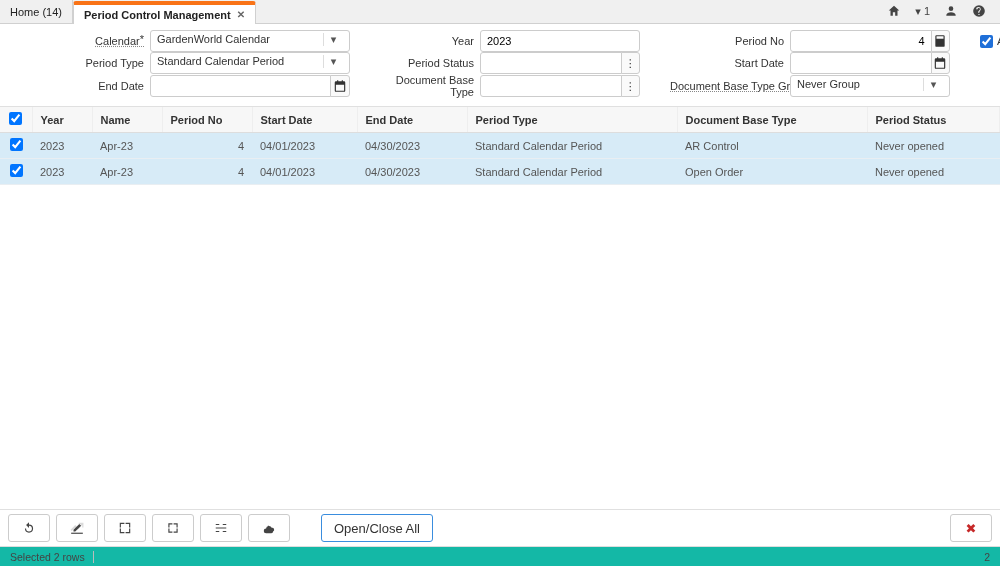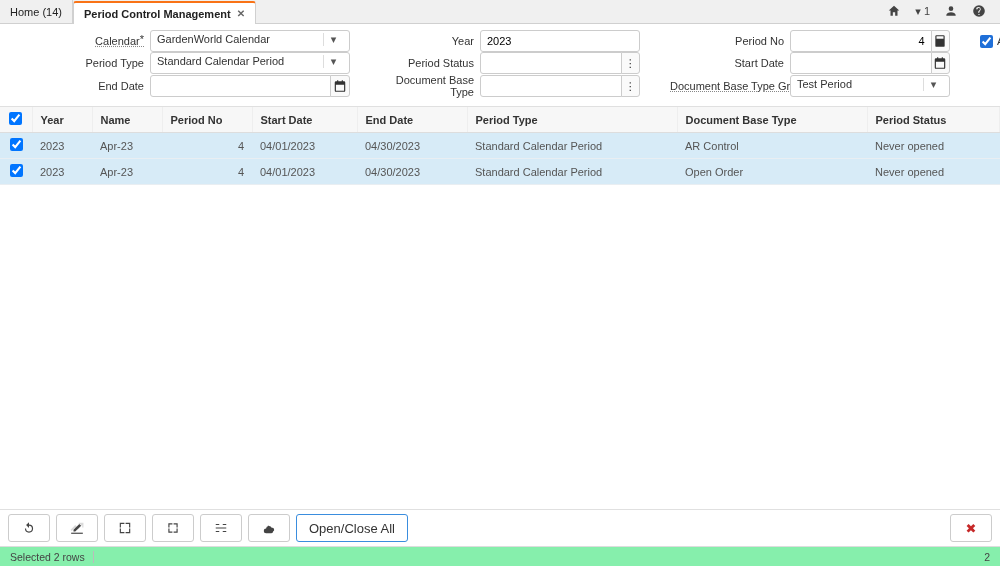--- a/index.html
+++ b/index.html
@@ -2,21 +2,21 @@
 <html><head>
   <meta charset="utf-8">
   <style>
     * { box-sizing: border-box; margin: 0; padding: 0; }
     body { font-family: -apple-system, BlinkMacSystemFont, "Segoe UI", Arial, sans-serif; font-size: 11px; color: #333; background: #fff; width: 1000px; height: 566px; overflow: hidden; display: flex; flex-direction: column; }
 
     
     .topbar { display: flex; align-items: center; border-bottom: 1px solid #d0d0d0; height: 24px; padding: 0 8px 0 0; background: #f0f0f0; }
     .tabs { display: flex; align-items: flex-end; gap: 0; flex: 1; height: 100%; }
     .tab { padding: 4px 10px; height: 100%; display: flex; align-items: center; gap: 6px; cursor: pointer; color: #222; border-right: 1px solid #d0d0d0; }
-    .tab.active { background: #fff; border-top: 2px solid #f97316; border-left: 1px solid #d0d0d0; border-right: 1px solid #d0d0d0; border-radius: 3px 3px 0 0; position: relative; top: 1px; font-weight: 600; }
+    .tab.active { background: #fff; border-top: 4px solid #f97316; border-left: 1px solid #d0d0d0; border-right: 1px solid #d0d0d0; border-radius: 3px 3px 0 0; position: relative; top: 1px; font-weight: 600; }
     .tab .close { font-size: 10px; color: #666; }
     .top-icons { display: flex; align-items: center; gap: 14px; padding-right: 6px; color: #444; }
     .top-icons span, .top-icons .toolbtn { cursor: pointer; }
 
     
     .form { padding: 6px 10px 4px; display: grid; grid-template-columns: 140px 200px 30px 100px 160px 30px 120px 160px 30px 60px; row-gap: 0; align-items: center; }
     .form .label { text-align: right; padding-right: 6px; color: #333; }
     .form .label.req::after { content: "*"; position: relative; top: -2px; }
     .form .underline { text-decoration: underline dotted #888; }
     .form input[type="text"], .form .select { width: 100%; height: 22px; border: 1px solid #ccc; border-radius: 3px; padding: 2px 6px; font-size: 11px; background: #fff; }
@@ -33,26 +33,26 @@
     table { border-collapse: collapse; width: 100%; }
     thead th { text-align: left; font-weight: 600; background: #f7f7f7; border-bottom: 1px solid #ddd; border-right: 1px solid #eee; padding: 5px 8px; position: sticky; top: 0; }
     tbody td { padding: 5px 8px; border-bottom: 1px solid #e9eef2; color: #555; }
     tbody tr.selected { background: #d7ebf7; }
     .chkcol { width: 32px; text-align: center; }
     .num { text-align: right; }
 
     
     .toolbar { display: flex; align-items: center; gap: 6px; padding: 4px 8px; border-top: 1px solid #e0e0e0; background: #fff; }
     .toolbar .btn { min-width: 42px; height: 28px; border: 1px solid #ccc; border-radius: 3px; background: #fff; display: inline-flex; align-items: center; justify-content: center; cursor: pointer; font-size: 13px; color: #444; }
-    .toolbar .btn.primary { border-color: #3a8dde; color: #333; padding: 0 12px; }
+    .toolbar .btn.primary { border-color: #3a8dde; color: #333; padding: 0 12px; margin-left: 25px; }
     .toolbar .spacer { flex: 1; }
     .toolbar .btn.danger { color: #c62828; border-color: #ccc; }
 
     
-    .statusbar { display: flex; align-items: center; justify-content: space-between; padding: 3px 10px; height: 20px; background: #86efac; border-top: 1px solid #ddd; color: #444; font-size: 10.5px; }
+    .statusbar { display: flex; align-items: center; justify-content: space-between; padding: 3px 10px; height: 20px; background: #14b8a6; border-top: 1px solid #ddd; color: #444; font-size: 10.5px; }
     .statusbar .left { display: flex; gap: 4px; }
     .statusbar .left .sel { border-right: 1px solid #bbb; padding-right: 8px; margin-right: 4px; }
 
     .col-year { width: 60px; } .col-name { width: 70px; } .col-pno { width: 90px; } .col-sdate { width: 105px; } .col-edate { width: 110px; } .col-ptype { width: 210px; } .col-doctype { width: 190px; }
 
     svg.icon { width: 14px; height: 14px; fill: currentColor; }
   </style>
 </head>
 <body>
 
@@ -147,21 +147,21 @@
   </div>
   <div></div>
   <div class="label">Document Base Type</div>
   <div class="pair">
     <input type="text" value="" style="">
     <span class="optbtn">⋮</span>
   </div>
   <div></div>
   <div class="label underline" style="white-space:nowrap">Document Base Type Group</div>
   <div class="select">
-    <span>Test Period</span>
+    <span>Never Group</span>
     <span class="caret">▾</span>
   </div>
   <div></div>
     <div></div>
 </div>
 
 <div class="table-wrap">
   <table>
     <thead>
       <tr>

